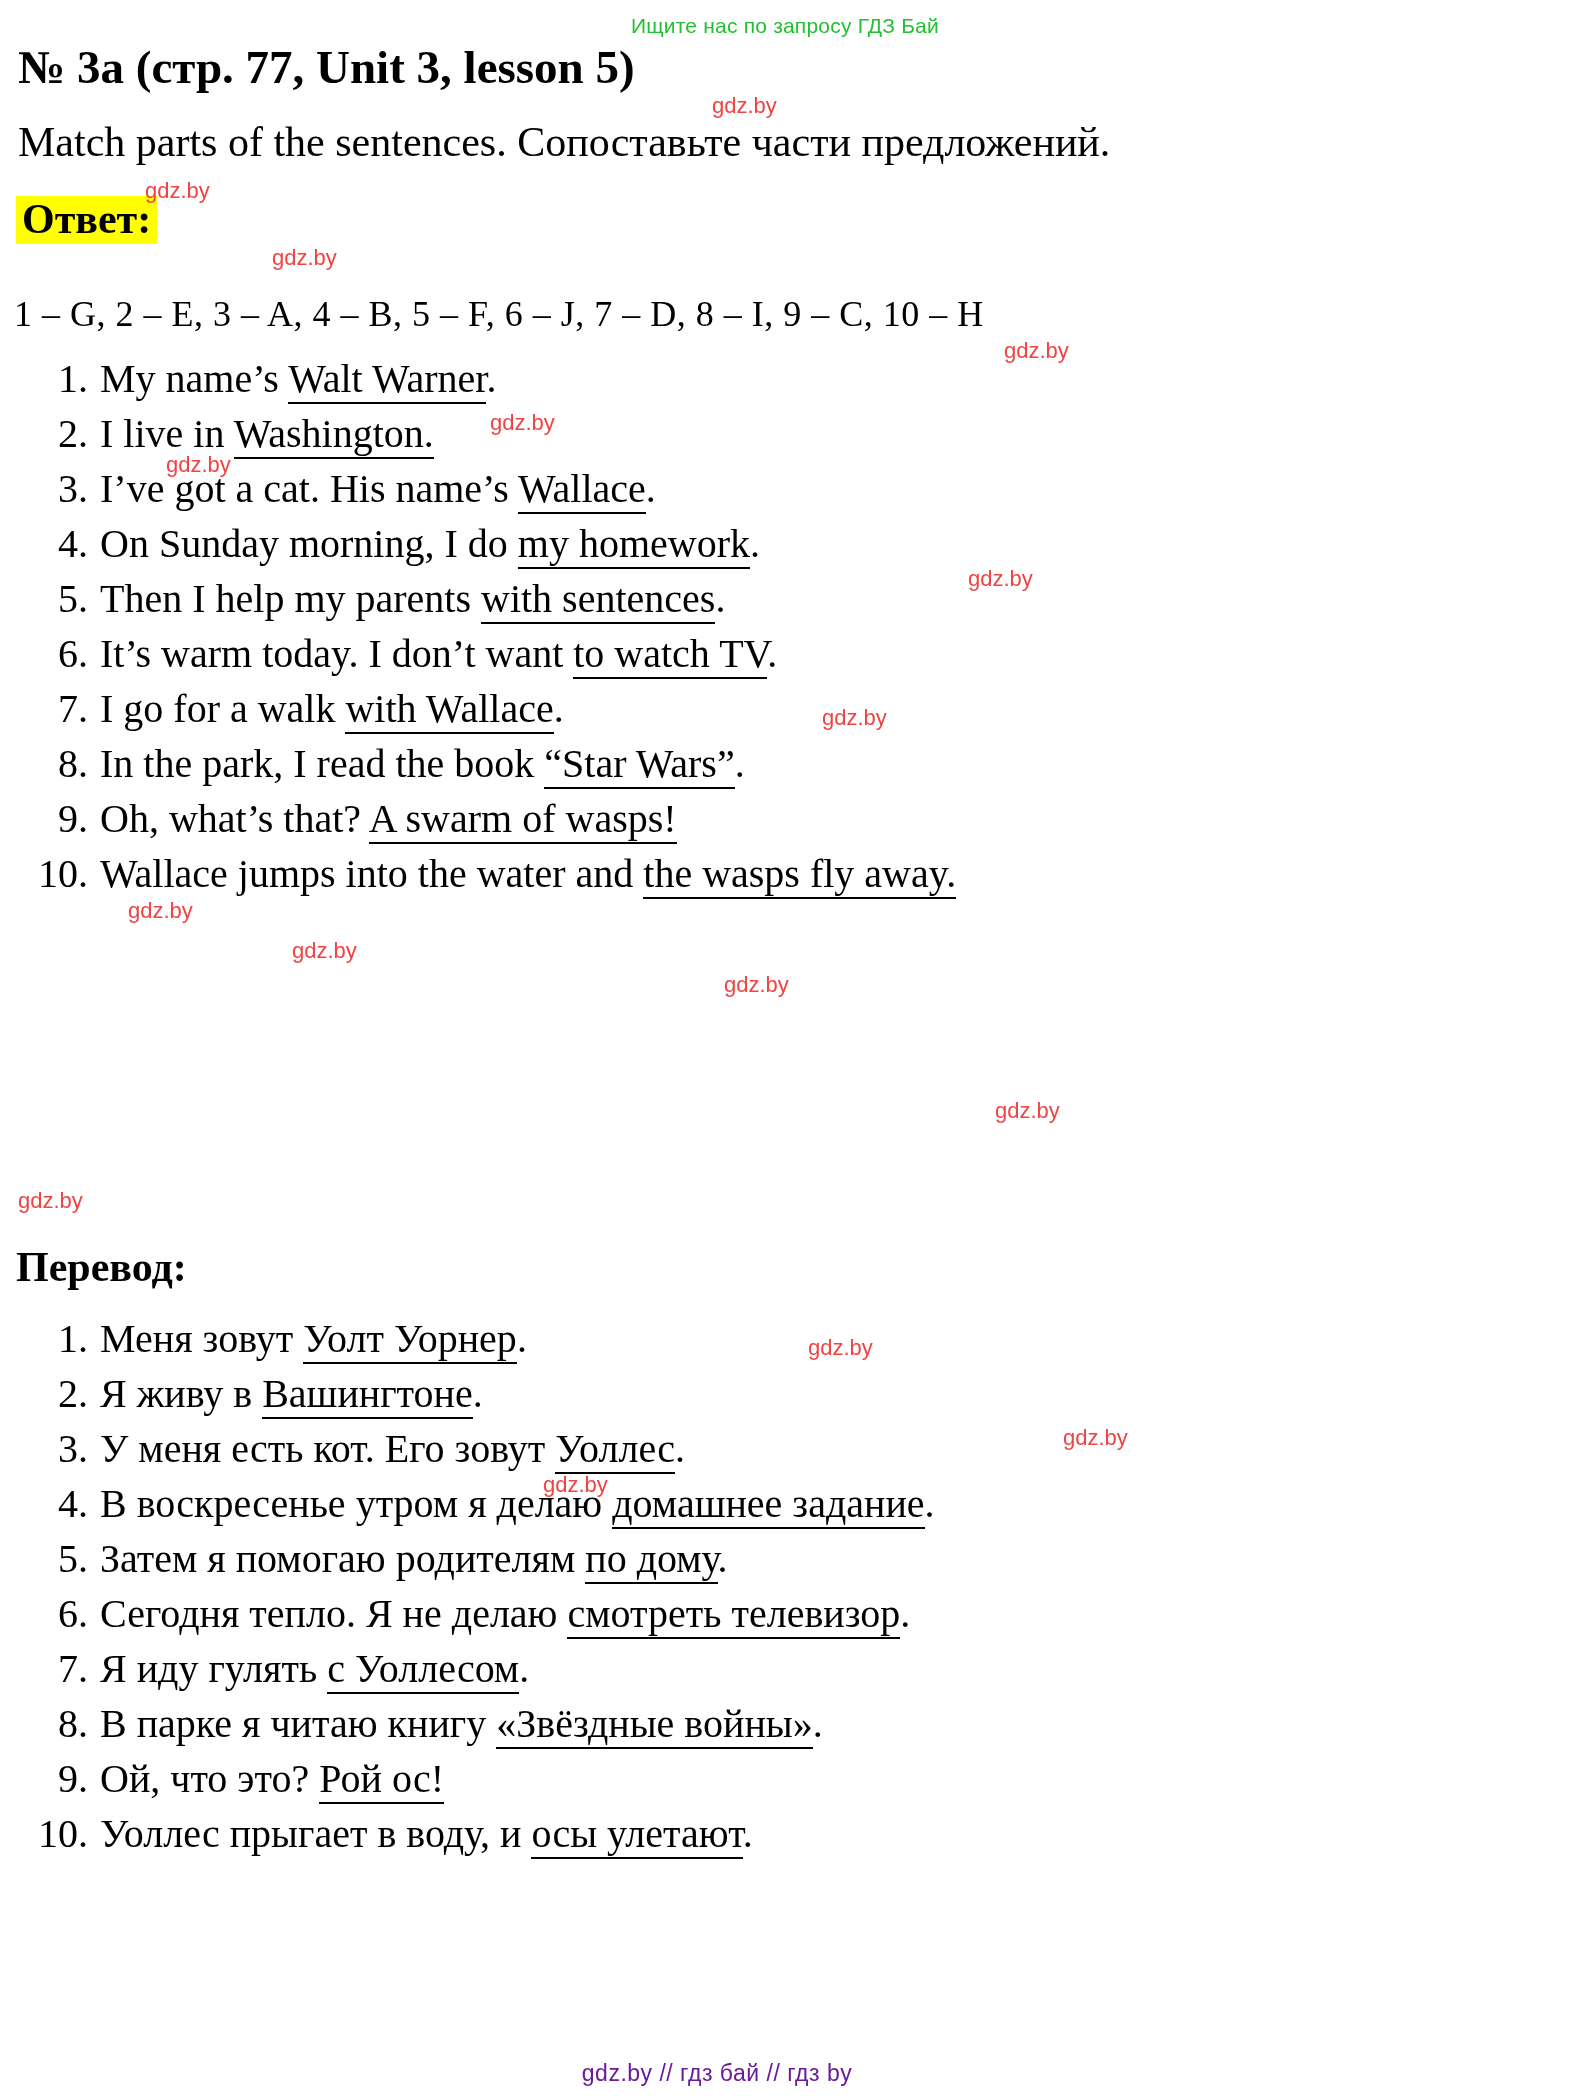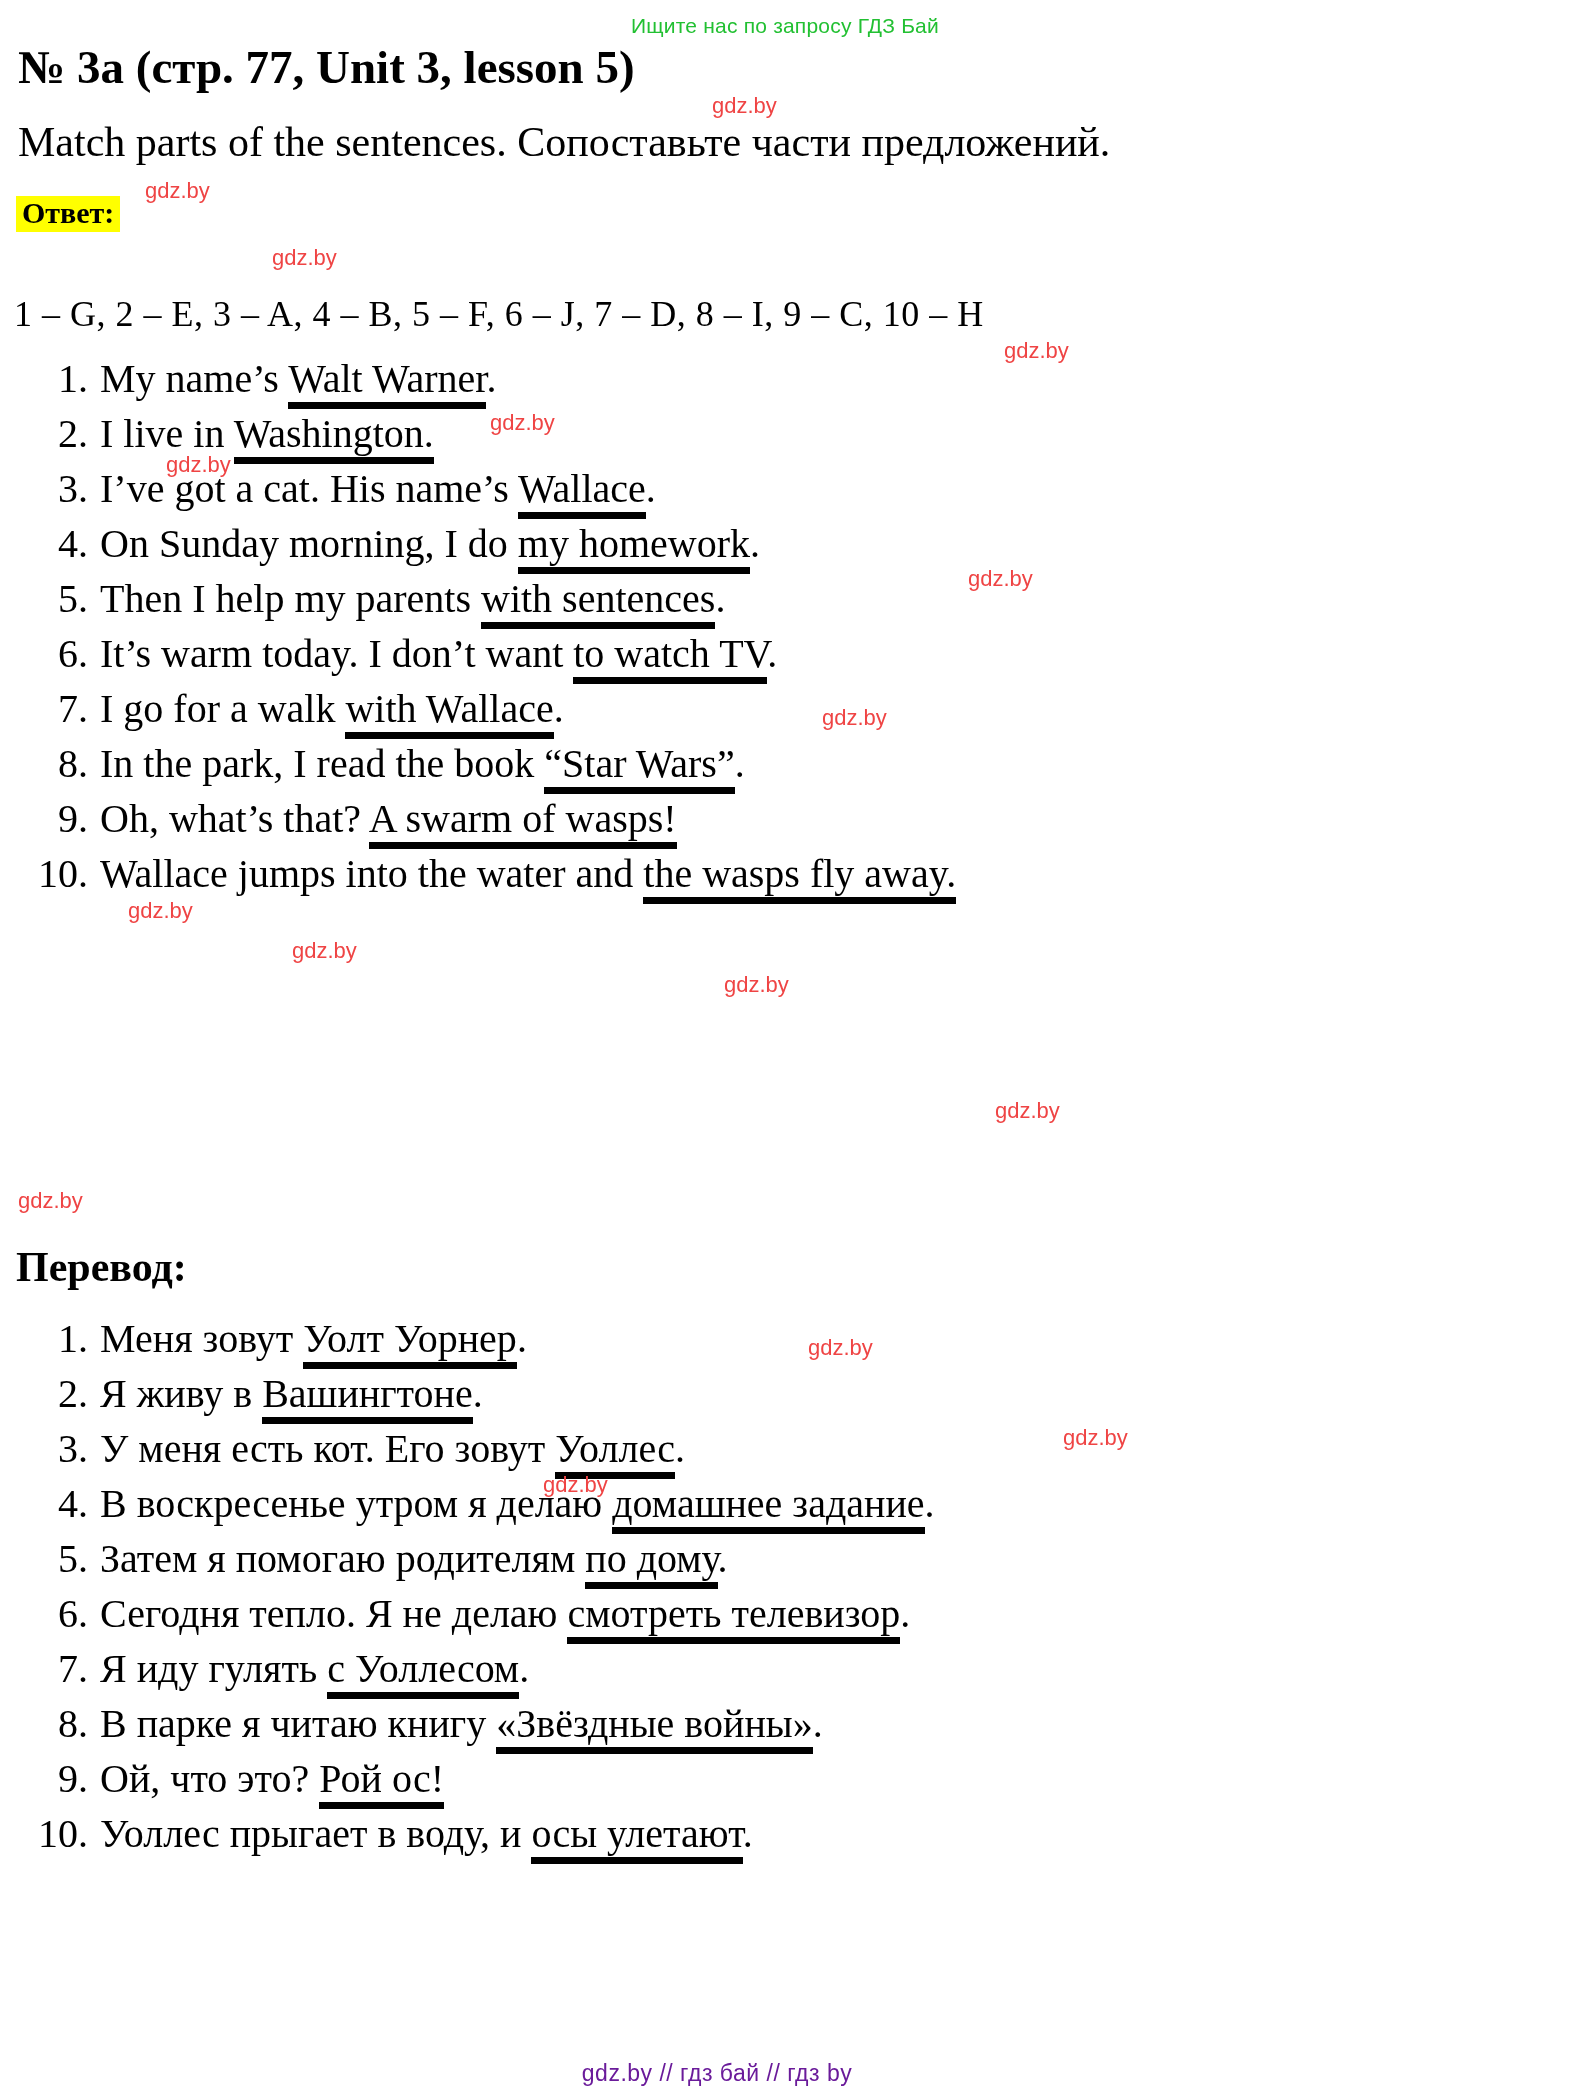--- a/index.html
+++ b/index.html
@@ -52,21 +52,21 @@
     left: 18px;
     top: 118px;
     font-size: 42px;
     white-space: nowrap;
   }
 
   .answer-label {
     position: absolute;
     left: 16px;
     top: 196px;
-    font-size: 30px;
+    font-size: 42px;
     font-weight: bold;
     background: #ffff00;
     padding: 2px 6px 4px 6px;
     line-height: 1.0;
   }
 
   .answer-key {
     position: absolute;
     left: 14px;
     top: 293px;
@@ -105,21 +105,21 @@
     padding-right: 12px;
     box-sizing: border-box;
     font-size: 40px;
   }
   .row .txt {
     white-space: nowrap;
     font-size: 40px;
   }
   .row .txt u {
     text-decoration: none;
-    border-bottom: 7px solid #000000;
+    border-bottom: 2px solid #000000;
     padding-bottom: 1px;
   }
 
   
   .wm {
     position: absolute;
     font-family: "Liberation Sans", sans-serif;
     font-size: 22px;
     color: #ef4444;
     white-space: nowrap;

